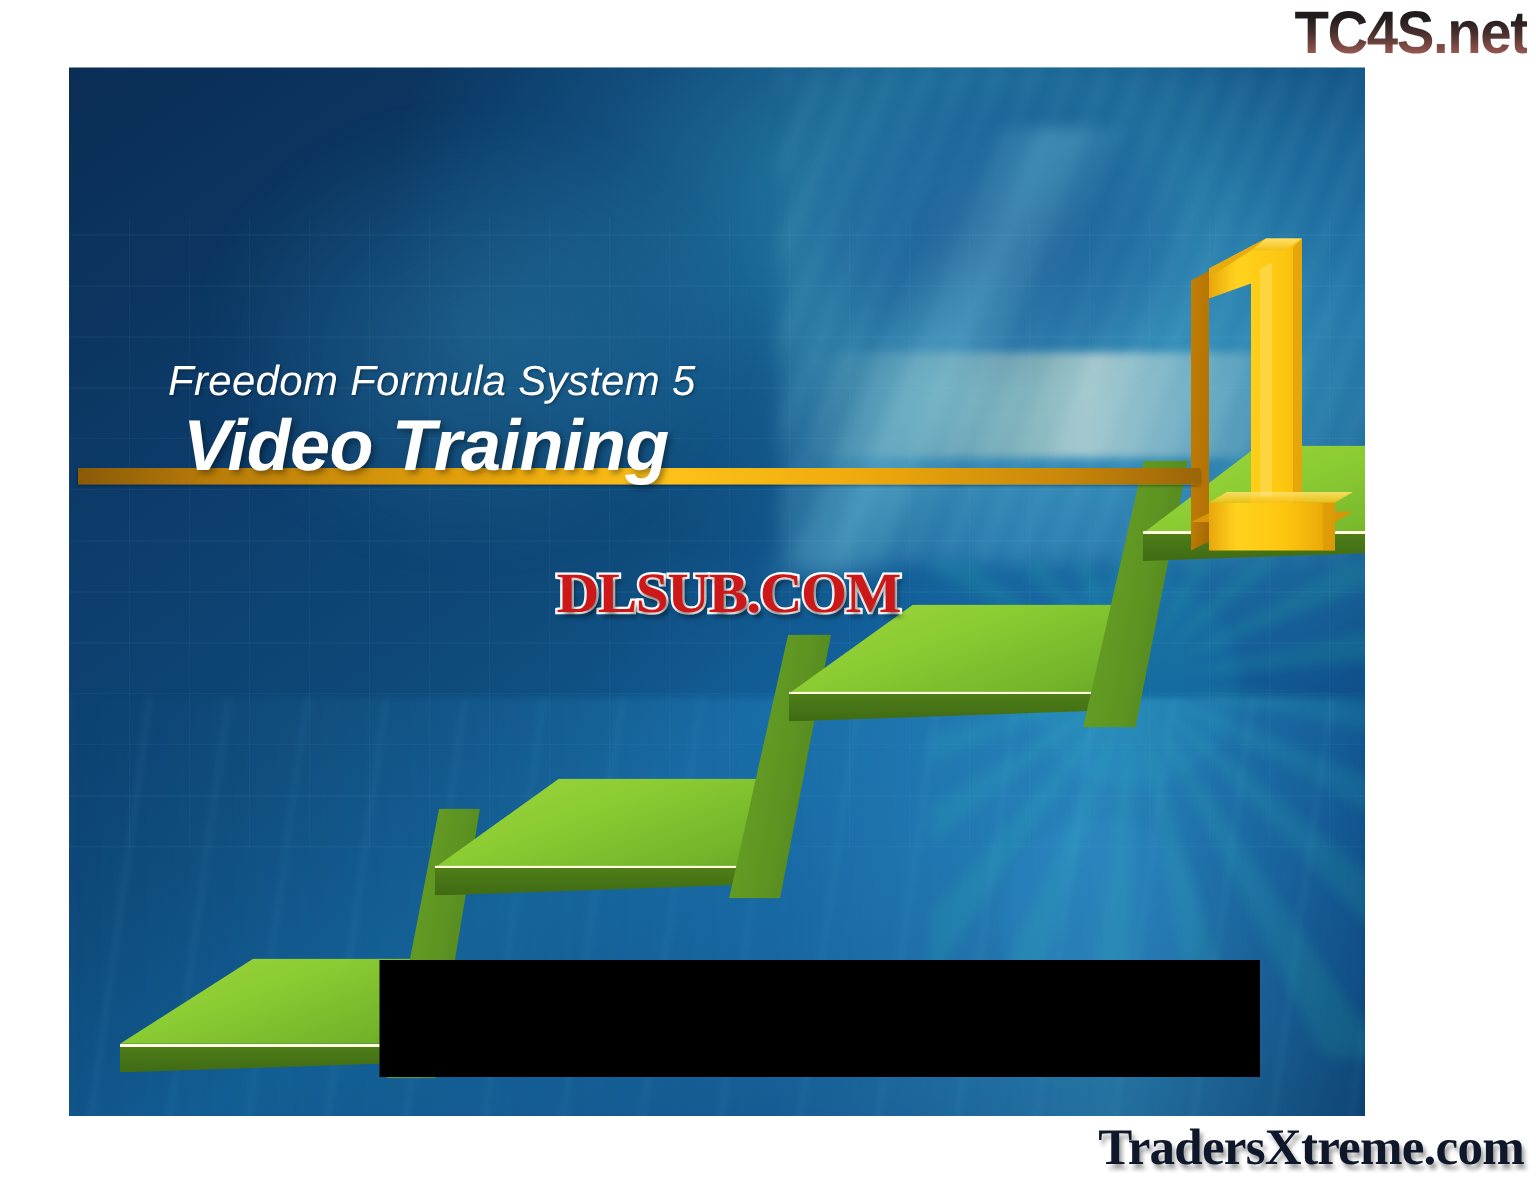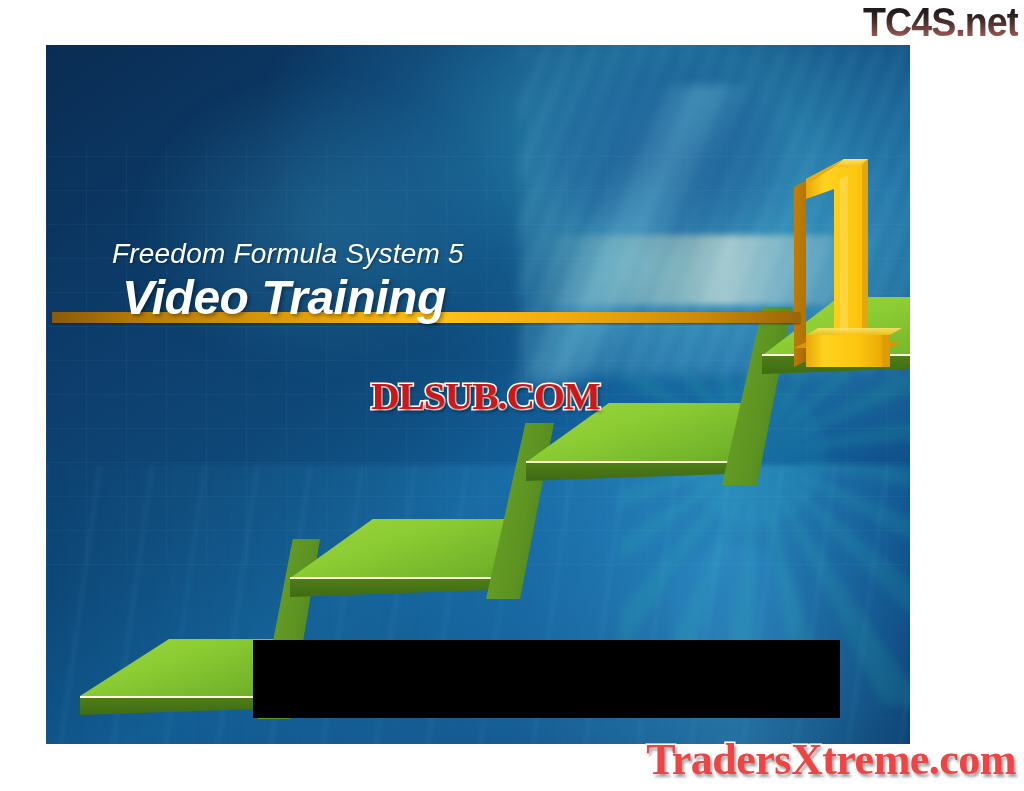--- a/index.html
+++ b/index.html
@@ -216,23 +216,23 @@
     width: 587px; height: 78px;
     background: #000000;
   }
 
   
   #tradersxtreme-logo {
     position: absolute;
     right: 8px; bottom: 6px;
     font-family: "Liberation Serif", serif;
     font-weight: bold;
-    font-size: 44px;
+    font-size: 34px;
     letter-spacing: -0.5px;
-    color: #ef4444;
+    color: #0f172a;
     white-space: nowrap;
     -webkit-text-stroke: 3px #ffffff;
     paint-order: stroke fill;
     text-shadow: 2px 3px 3px rgba(0,0,0,0.38);
   }
 </style>
 </head>
 <body>
 
 <div id="tc4s-logo">TC4S.net</div>

